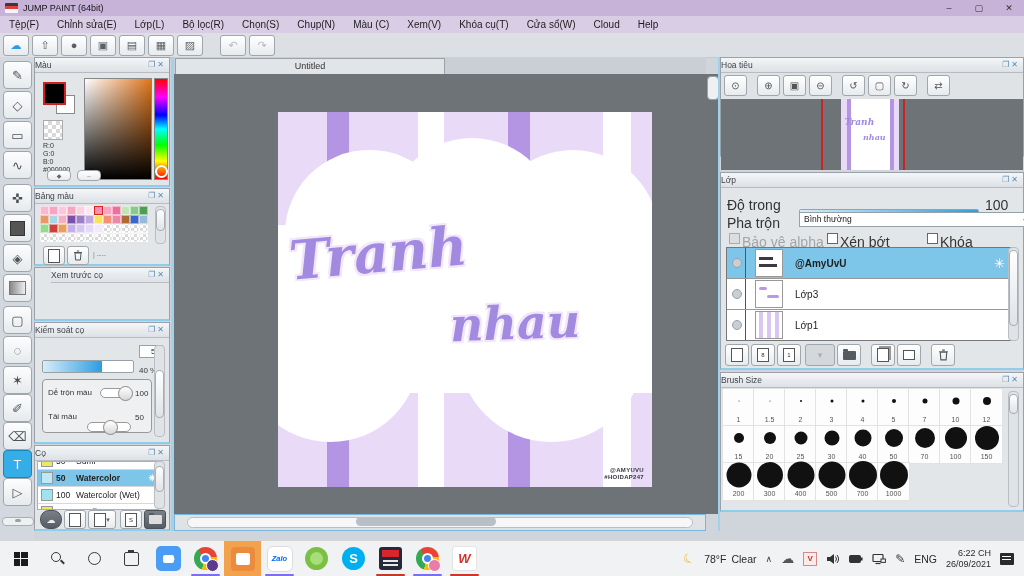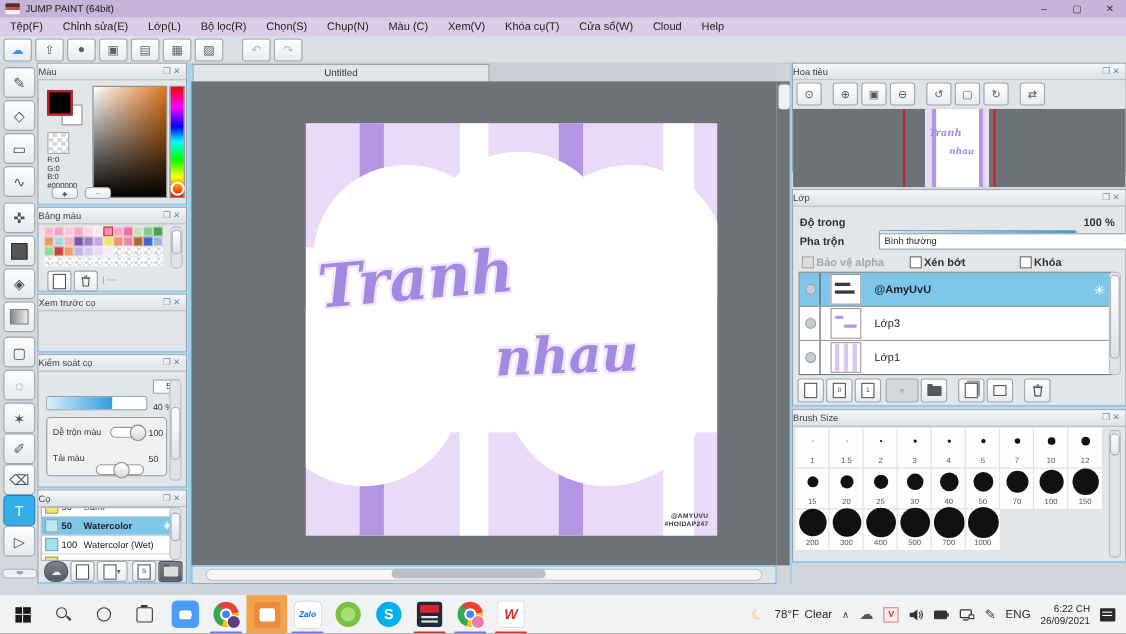--- a/index.html
+++ b/index.html
@@ -94,21 +94,21 @@
   
   .nav-toolbar{position:absolute;left:0;top:15px;width:302px;height:25px;background:#dfe3e6;display:flex;align-items:center;}
   .nav-btn{width:21px;height:19px;margin-left:3px;border:1px solid #9fa6ac;border-radius:3px;background:linear-gradient(#fff,#e7ebee);display:flex;align-items:center;justify-content:center;font-size:10px;color:#555;}
   .nav-sep{width:7px;}
   .nav-view{position:absolute;left:0;top:41px;width:302px;height:71px;background:#6e7377;overflow:hidden;}
   .redline{position:absolute;top:0;bottom:0;width:2px;background:#cc2222;}
   .miniart{position:absolute;left:120px;top:0;width:58px;height:71px;background:#fff;overflow:hidden;}
   .mini-stripe{position:absolute;top:0;bottom:0;}
   .mini-word{position:absolute;font-family:"DejaVu Serif",cursive;font-style:italic;font-weight:bold;color:#a18ae0;}
   
-  .lp-label{position:absolute;font-size:10px;color:#333;font-weight:bold;}
+  .lp-label{position:absolute;font-size:14px;color:#333;}
   .lp-select{position:absolute;left:78px;top:39px;width:232px;height:15px;background:#fff;border:1px solid #98a0a8;font-size:8.5px;color:#222;line-height:13px;padding-left:4px;box-sizing:border-box;}
   .lp-caret{position:absolute;right:3px;top:1px;color:#888;font-size:8px;}
   .cb{position:absolute;width:9px;height:9px;border:1px solid #666;background:#fff;}
   .cb-dis{border-color:#aaa;background:#ddd;}
   .lay-list{position:absolute;left:5px;top:74px;width:284px;height:92px;background:#fff;border:1px solid #777;overflow:hidden;}
   .lay-row{height:30px;display:flex;align-items:center;border-bottom:1px solid #999;position:relative;}
   .lay-sel{background:#7ec5ea;}
   .lay-eye{width:8px;height:8px;border-radius:50%;background:#c9ced2;border:1px solid #9aa1a8;margin:0 5px;}
   .lay-gut{position:absolute;left:18px;top:0;bottom:0;width:1px;background:#555;}
   .lay-thumb{width:26px;height:26px;border:1px solid #999;margin-left:8px;position:relative;overflow:hidden;background:#fff;}
@@ -315,21 +315,21 @@
         <span class="i-page"></span>
       </div>
     <div class="small-btn" style="left:32px;top:57px;">
       <svg width="10" height="11" viewBox="0 0 10 11">
           <path d="M2 3h6l-.6 7H2.6zM1 2.5h8M3.8 1h2.4" stroke="#555" stroke-width="1" fill="none"></path>
         </svg>
     </div>
     <div class="abs" style="left:58px;top:62px;font-size:7px;color:#888;">| <span>----</span></div>
   </div>
 
-  <div class="panel" style="left:34px;top:267px;width:136px;height:54px;">
+  <div class="panel" style="left:34px;top:267px;width:136px;height:54px;padding-left:16px;">
     <div class="phead">
       <span>Xem trước cọ</span>
       <span class="pops"><span>❐</span><span>✕</span></span>
     </div>
   </div>
 
   <div class="panel" style="left:34px;top:322px;width:136px;height:122px;">
     <div class="phead">
       <span>Kiểm soát cọ</span>
       <span class="pops"><span>❐</span><span>✕</span></span>

